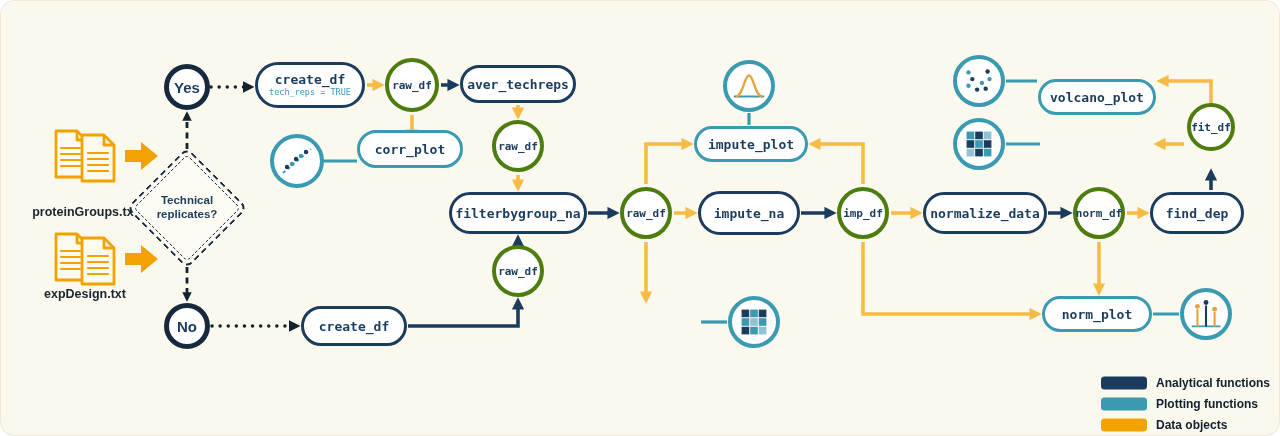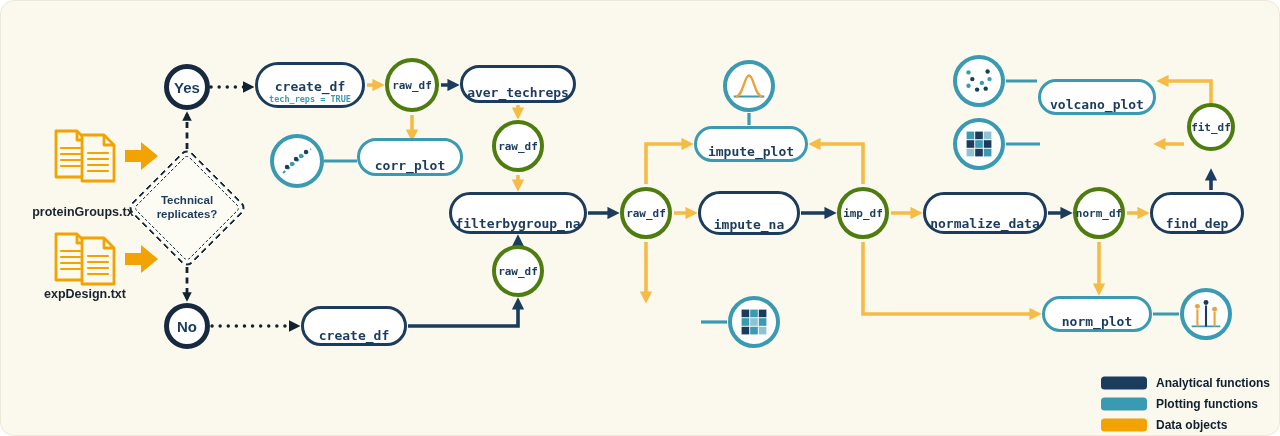--- a/index.html
+++ b/index.html
@@ -1,25 +1,25 @@
 <!DOCTYPE html>
 <html><head>
 <meta charset="utf-8">
 <style>
   * { margin:0; padding:0; box-sizing:border-box; }
   html,body { width:1280px; height:436px; background:#ffffff; font-family:"Liberation Sans",sans-serif; }
   .canvas { position:relative; width:1280px; height:436px; background:#FBF8ED; border-radius:14px; overflow:hidden; border:1px solid #ECE8DA; }
   .edges { position:absolute; left:0; top:0; }
   .node { position:absolute; display:flex; align-items:center; justify-content:center; background:#ffffff; transform:translate(-50%,-50%); }
   .plain { background:transparent; }
-  .pill { border-radius:26px; font-family:"DejaVu Sans Mono",monospace; font-weight:bold; color:#1B3C5D; white-space:nowrap;align-items:flex-end; }
+  .pill { border-radius:26px; font-family:"DejaVu Sans Mono",monospace; font-weight:bold; color:#1B3C5D; white-space:nowrap; }
   .pill.navy { border:3.5px solid #1B3C5D; font-size:13px; }
   .pill.teal { border:3.2px solid #3A9AB2; font-size:13px; }
   .stack { display:flex; flex-direction:column; align-items:center; line-height:1.15; }
-  .annotation { font-size:8.5px; color:#3A9AB2; font-weight:bold; }
+  .annotation { font-size:8.5px; color:#3A9AB2; font-weight:normal; }
   .circle { border-radius:50%;align-items:center; }
   .data-circle { border:4px solid #4d7c0f; font-family:"DejaVu Sans Mono",monospace; font-weight:bold; font-size:11px; color:#1B3C5D; }
   .icon-circle { border:4px solid #3A9AB2; }
   .yn { border:5px solid #16293E; font-size:15px; font-weight:bold; color:#1B3C5D; }
   .diamond-box { position:absolute; transform:translate(-50%,-50%) rotate(45deg); background:#FDFCF4; border:2.5px dashed #16293E; border-radius:8px; }
   .diamond-box::after { content:""; position:absolute; inset:3px; border:1.5px dashed #16293E; border-radius:5px; }
   .diamond-label { position:absolute; transform:translate(-50%,-50%); text-align:center; font-size:11.5px; font-weight:600; color:#1B3C5D; width:86px; line-height:1.2; }
   .file-label { position:absolute; transform:translate(-50%,-50%); font-size:12.5px; font-weight:600; color:#1A2430; white-space:nowrap; }
   .legend { position:absolute; left:1100px; top:371px; }
   .legend-row { display:flex; align-items:center; height:21px; }
@@ -175,21 +175,21 @@
   <div class="node pill navy" style="left:748px;top:212px;width:102px;height:44px">
       <span>impute_na</span>
     </div>
   <div class="node pill navy" style="left:984px;top:212px;width:124px;height:42px">
       <span>normalize_data</span>
     </div>
   <div class="node pill navy" style="left:1196px;top:212px;width:94px;height:42px">
       <span>find_dep</span>
     </div>
 
-  <div class="node pill teal" style="left:409px;top:156px;width:106px;height:38px">
+  <div class="node pill teal" style="left:409px;top:148px;width:106px;height:38px">
       <span>corr_plot</span>
     </div>
   <div class="node pill teal" style="left:750px;top:143px;width:114px;height:36px">
       <span>impute_plot</span>
     </div>
   <div class="node pill teal" style="left:1096px;top:96px;width:118px;height:36px">
       <span>volcano_plot</span>
     </div>
   <div class="node pill teal" style="left:1096px;top:313px;width:110px;height:36px">
       <span>norm_plot</span>

